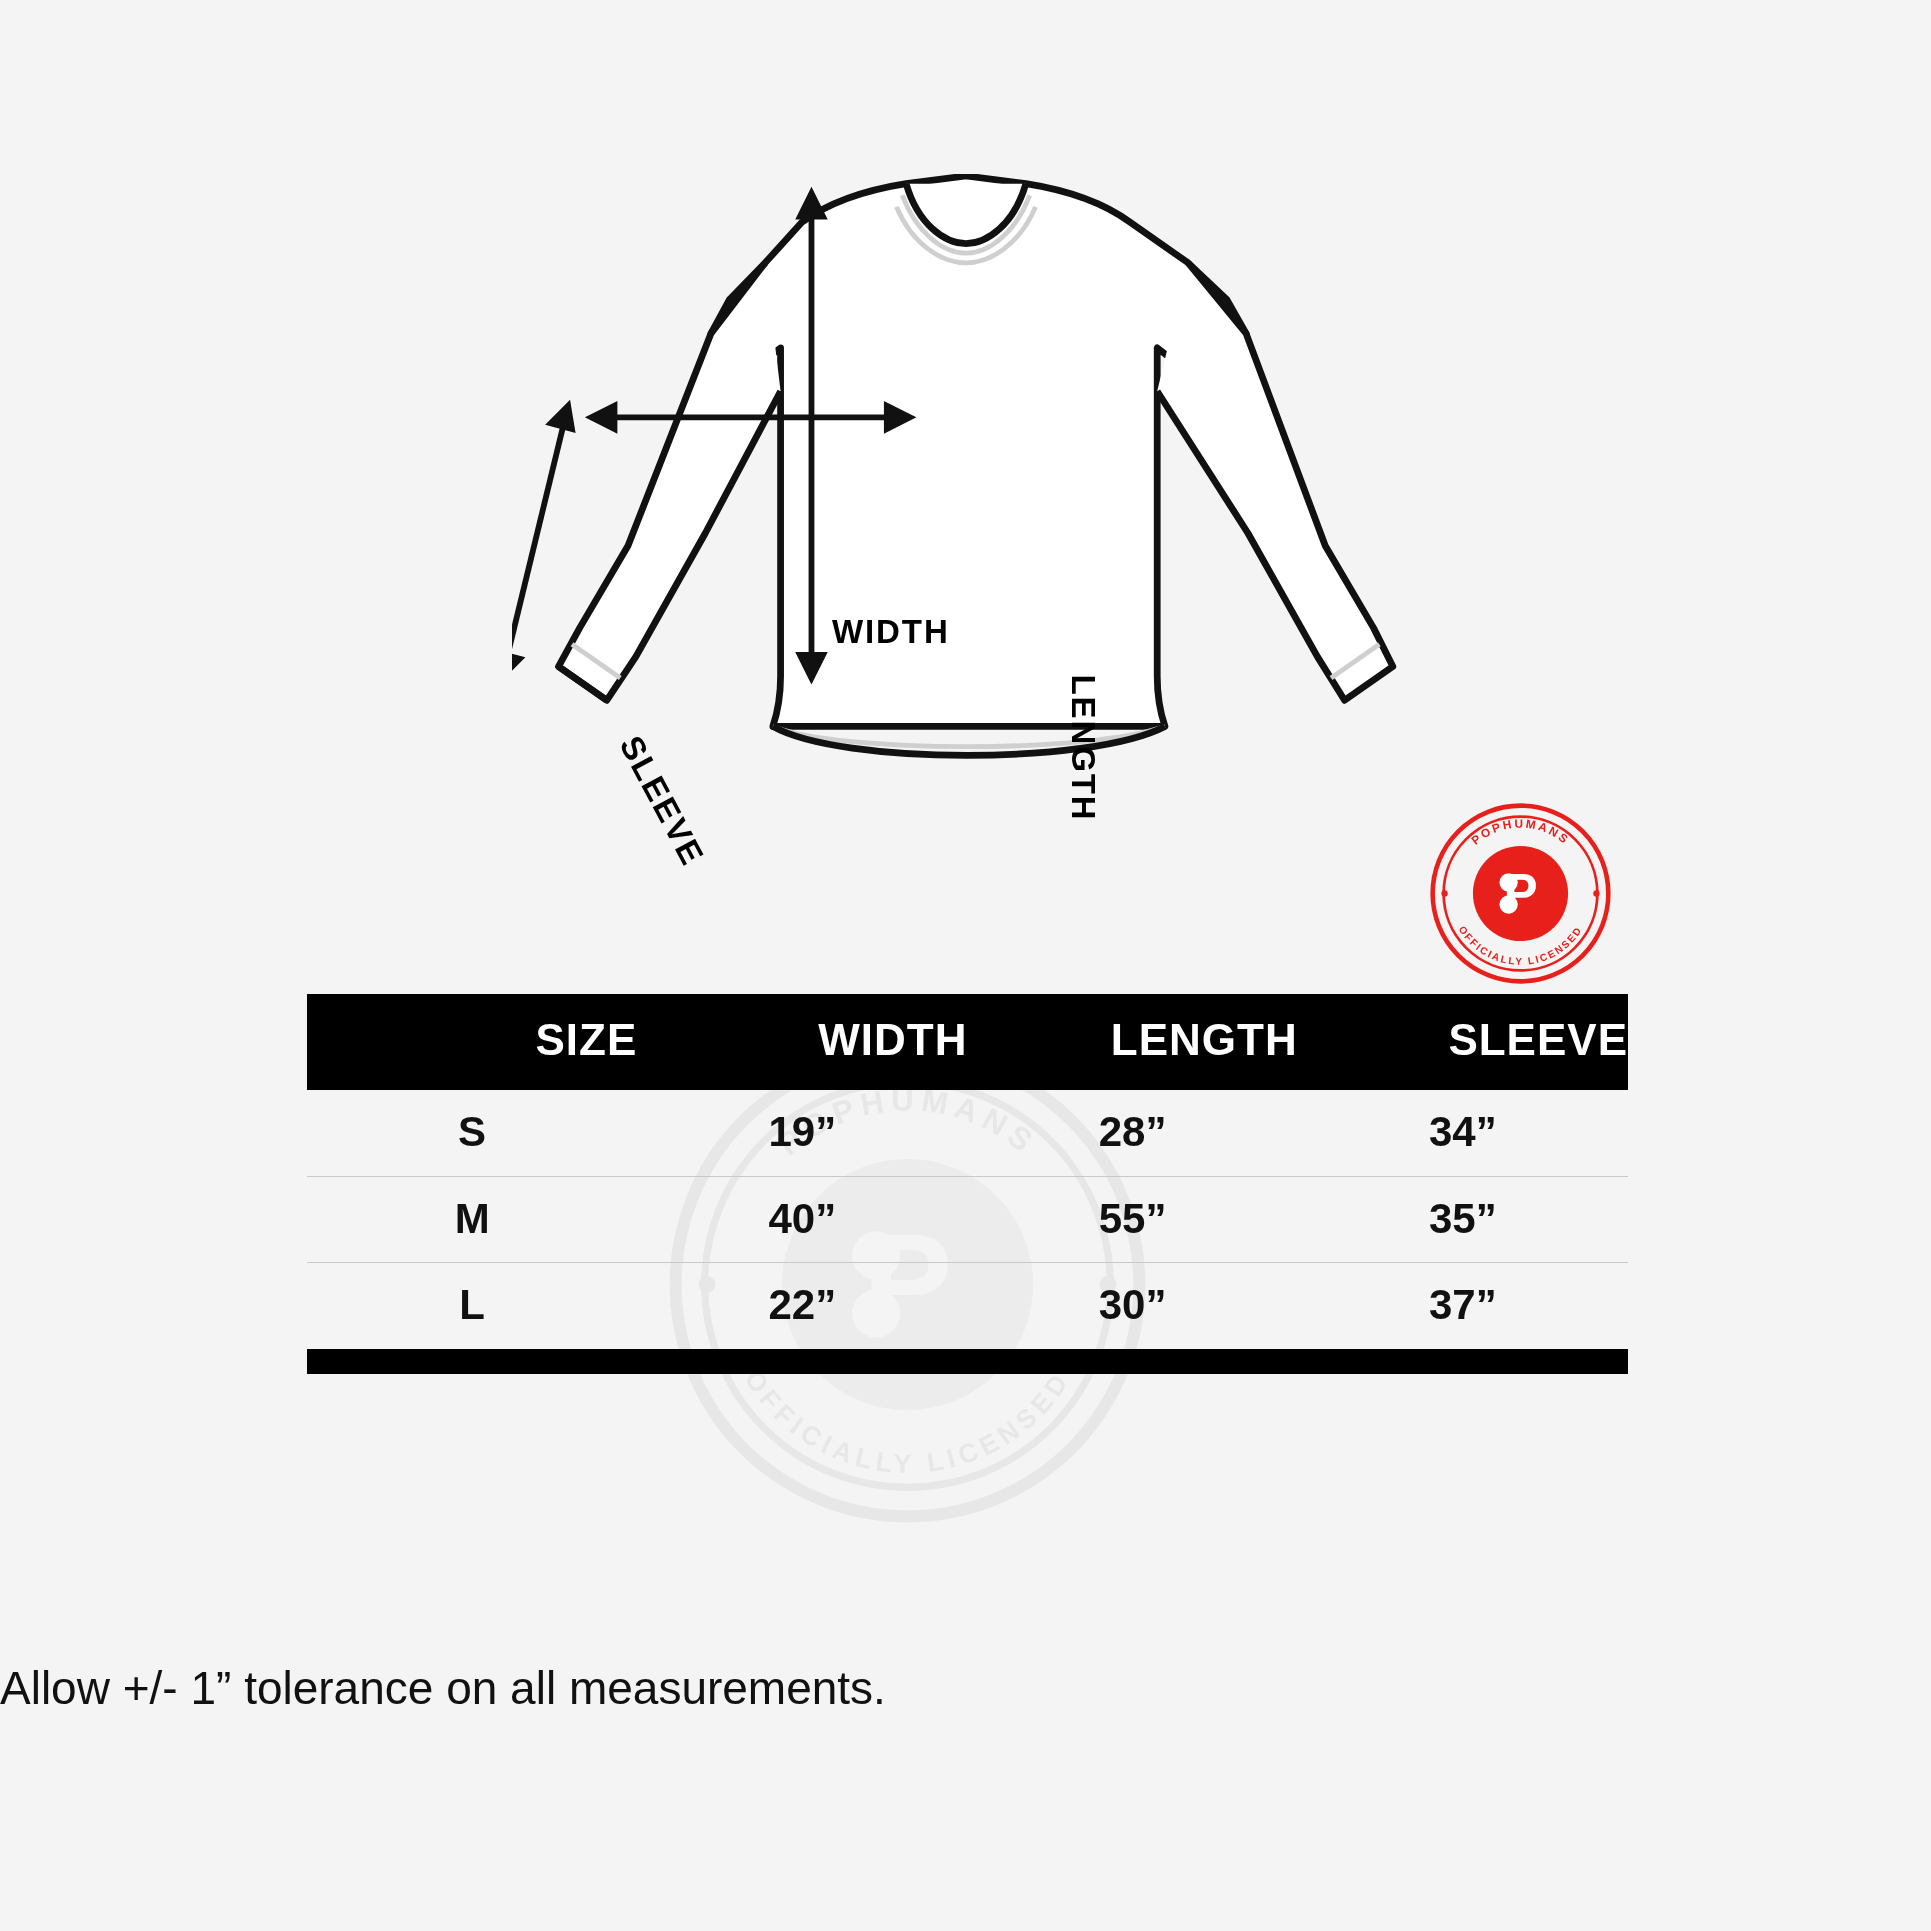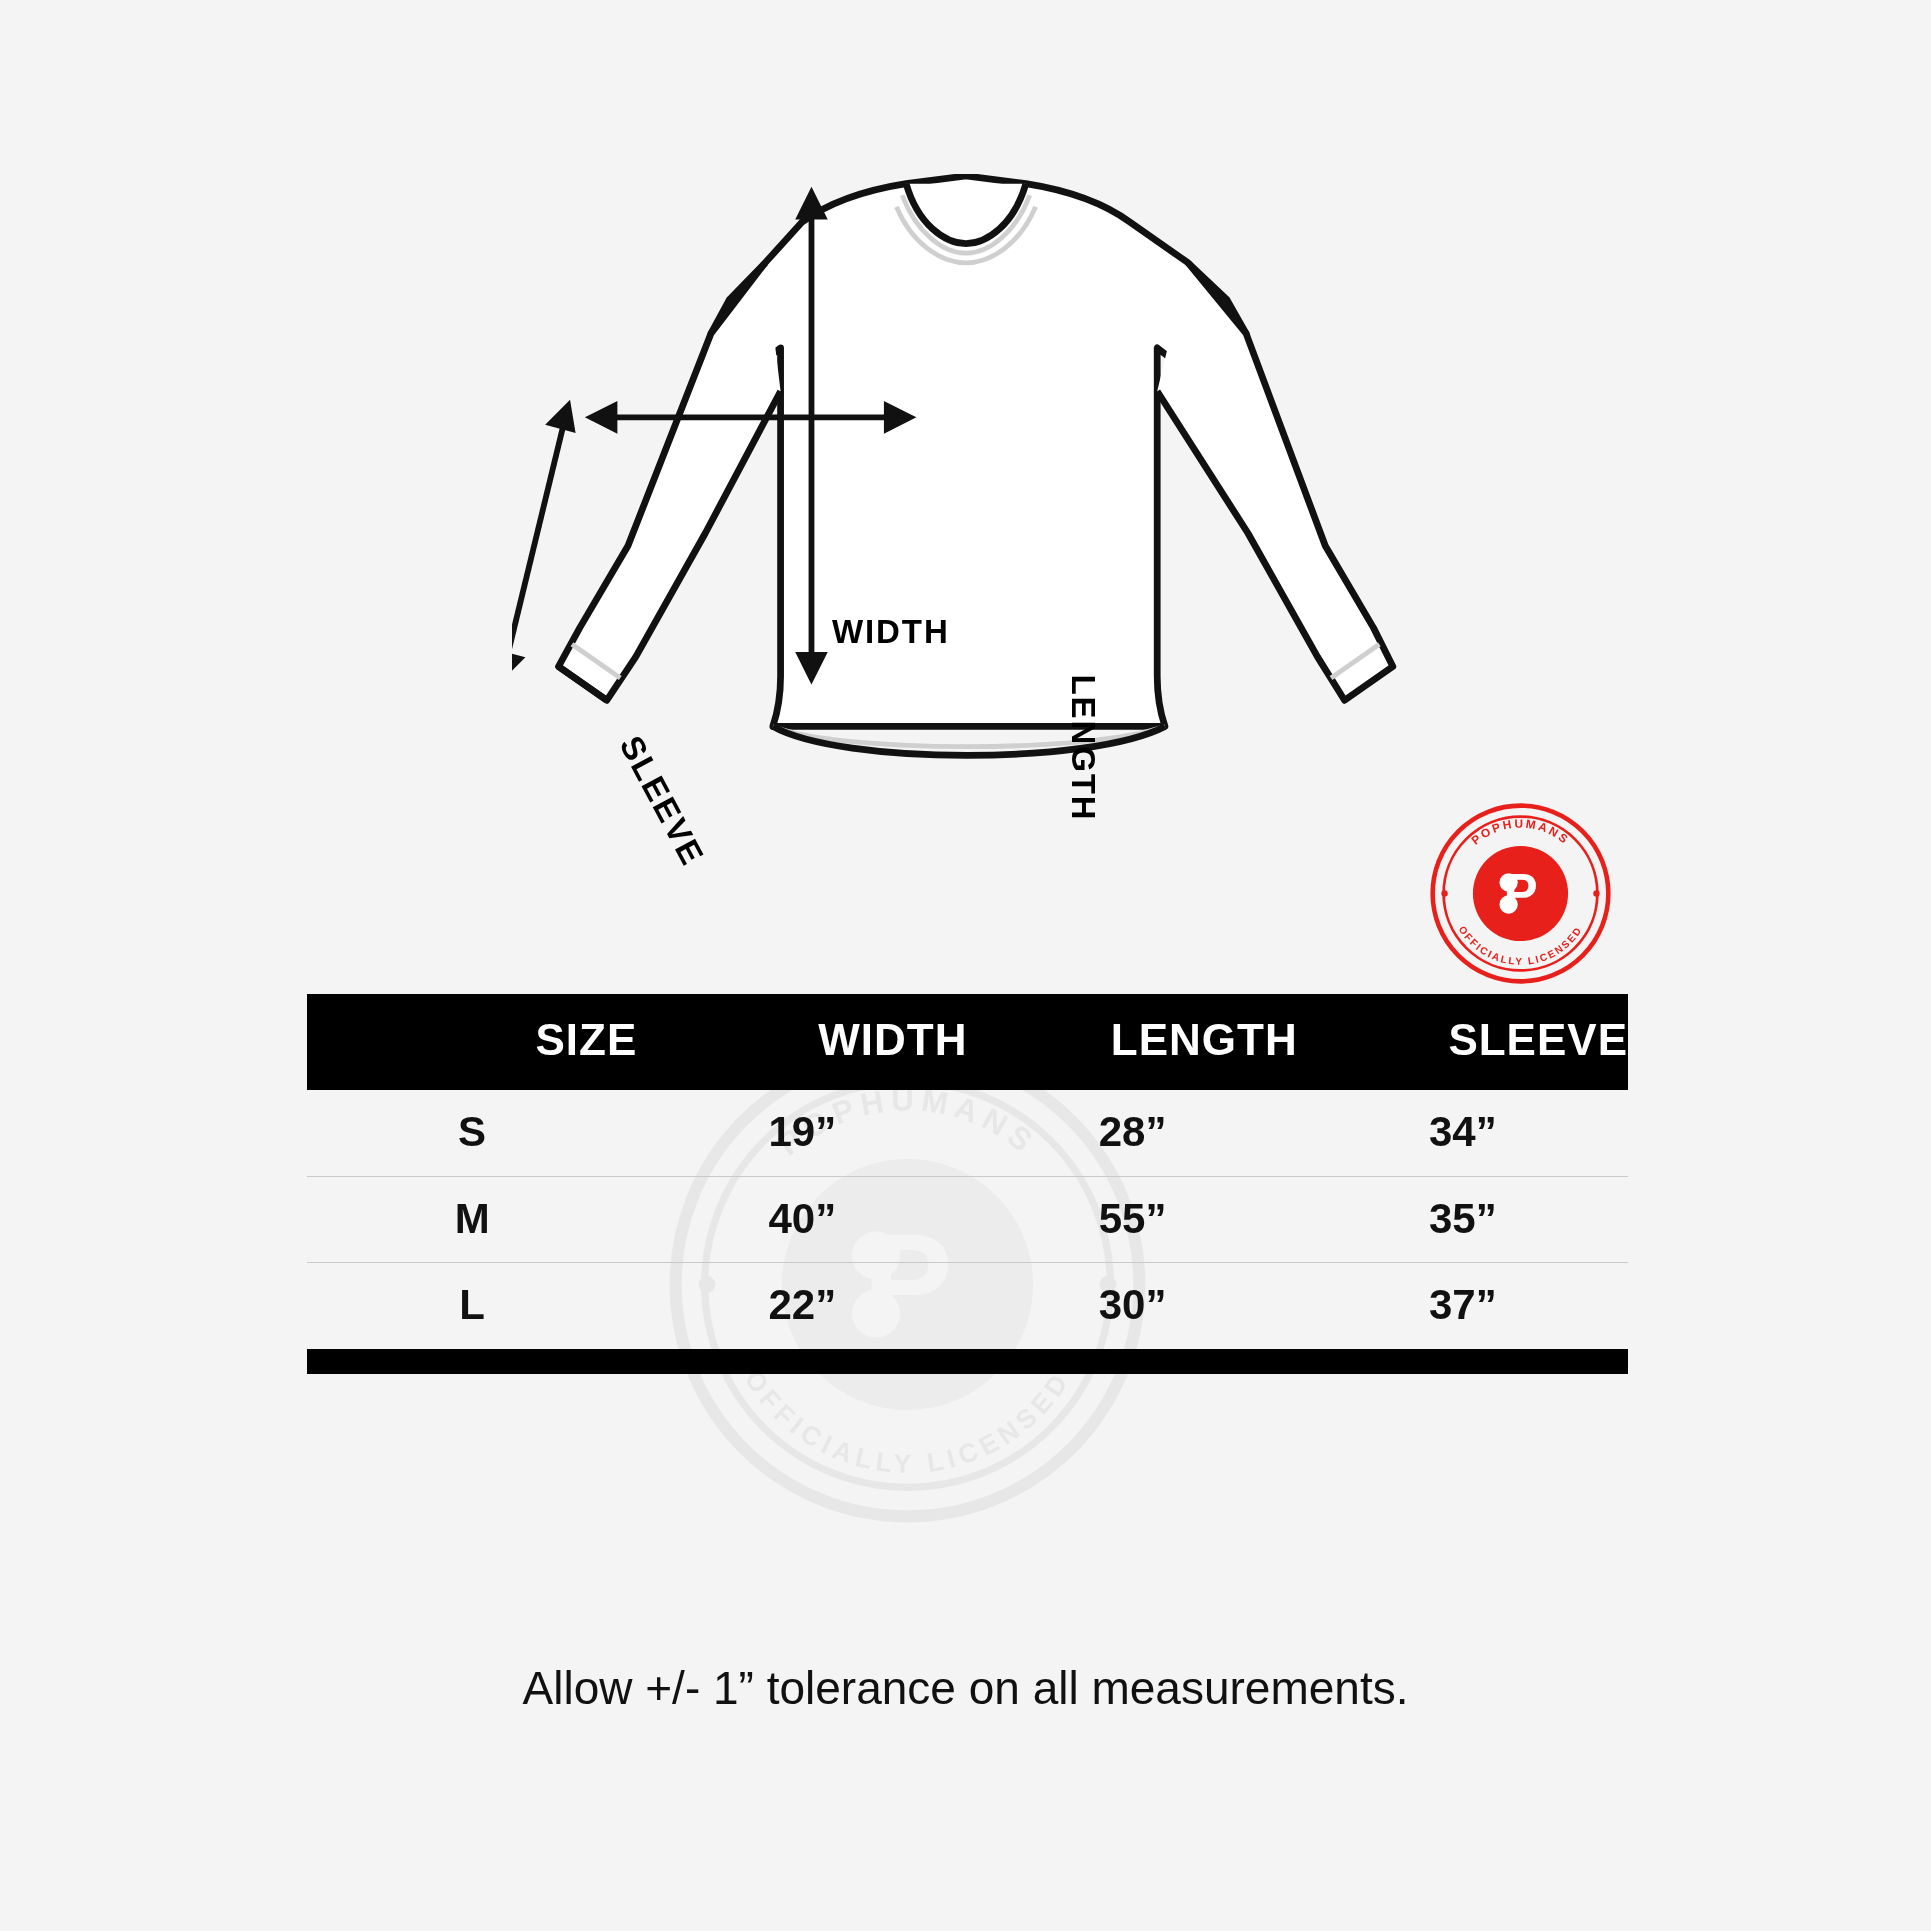--- a/index.html
+++ b/index.html
@@ -114,21 +114,21 @@
     background: #000;
     width: 1321px;
     position: relative;
     z-index: 2;
   }
   .tolerance {
     position: absolute;
     left: 0;
     top: 1661px;
     width: 1931px;
-    text-align: center;
+    text-align: left;
     font-size: 46px;
     color: #111;
     font-weight: normal;
   }
 </style>
 </head>
 <body>
 
 <div class="page">
 

